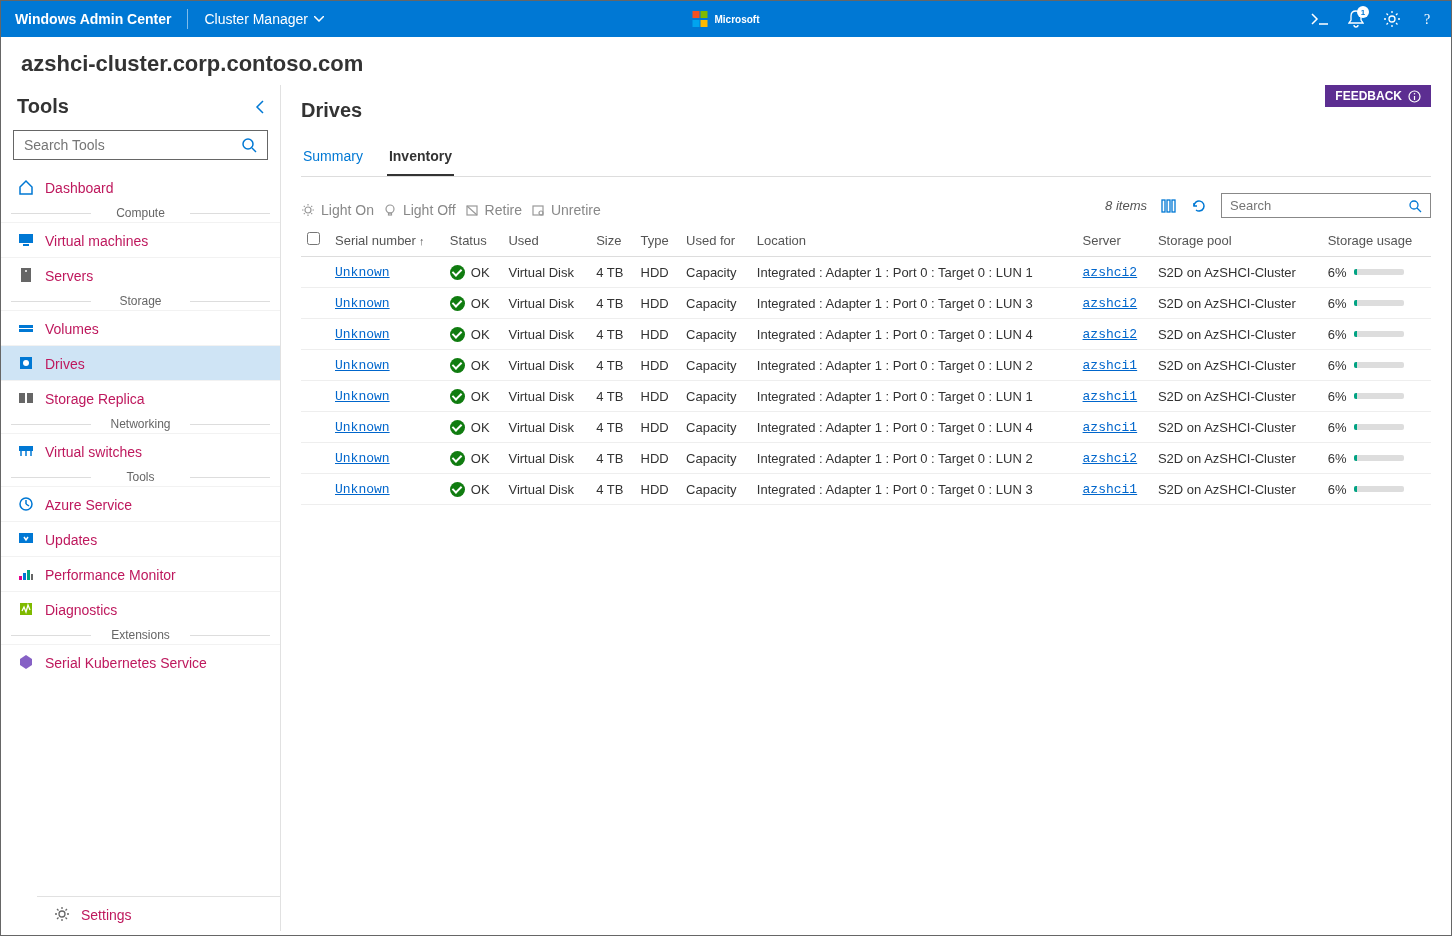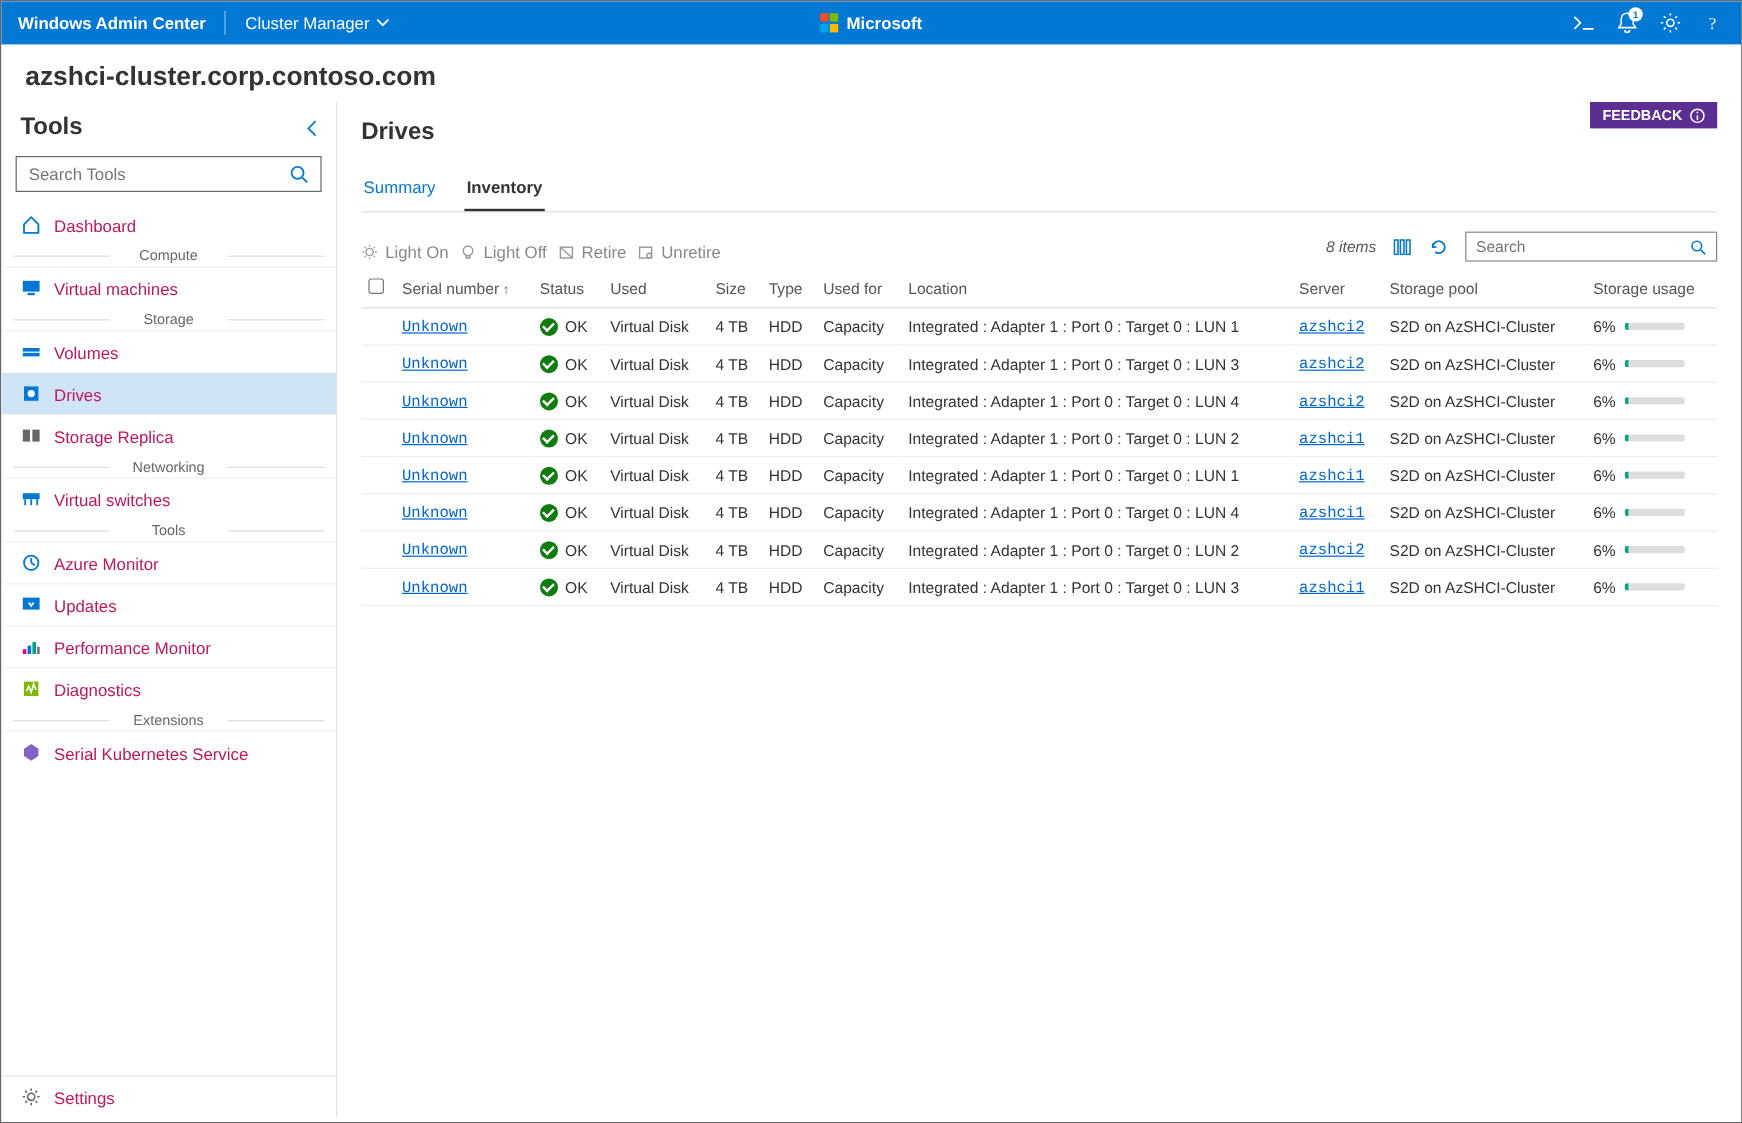--- a/index.html
+++ b/index.html
@@ -4,21 +4,21 @@
 <style>
   * { box-sizing: border-box; margin: 0; padding: 0; }
   body { font-family: "Segoe UI", Arial, sans-serif; font-size: 13px; color: #333; background: #fff; width: 1452px; height: 936px; border: 1px solid #666; overflow: hidden; }
 
   
   .header { background: #0078d4; color: #fff; height: 36px; display: flex; align-items: center; padding: 4px 14px; justify-content: space-between; }
   .header-left { display: flex; align-items: center; gap: 16px; }
   .header-title { font-size: 14px; font-weight: 600; }
   .divider { width: 1px; height: 20px; background: rgba(255,255,255,0.5); }
   .header-sub { display: flex; align-items: center; gap: 6px; font-size: 14px; }
-  .header-center { display: flex; align-items: center; gap: 6px; font-size: 14px; font-weight:600; position:absolute; left:50%; transform:translateX(-50%);}
+  .header-center { display: flex; align-items: center; gap: 6px; font-size: 10px; font-weight:600; position:absolute; left:50%; transform:translateX(-50%);}
   .ms-logo { display:inline-flex; flex-wrap:wrap; width:16px; height:16px; gap:1px; }
   .ms-logo span { width:7px; height:7px; }
   .ms-r{background:#f25022}.ms-g{background:#7fba00}.ms-b{background:#00a4ef}.ms-y{background:#ffb900}
   .header-right { display: flex; align-items: center; gap: 18px; }
   .hicon { width:18px; height:18px; display:inline-flex; align-items:center; justify-content:center; position:relative; cursor:pointer;}
   .badge-dot { position:absolute; top:-4px; right:-4px; width:12px; height:12px; border-radius:50%; background:#fff; color:#0078d4; font-size:8px; font-weight:700; display:flex; align-items:center; justify-content:center;}
 
   
   .crumb { padding: 14px 20px 8px; font-size: 22px; font-weight: 700; }
 
@@ -30,21 +30,21 @@
   .side-head { display:flex; align-items:center; justify-content:space-between; padding: 10px 16px 12px; font-size:20px; font-weight:700; }
   .side-search { margin: 0 12px 10px; border:1px solid #666; display:flex; align-items:center; padding: 6px 10px; }
   .side-search input { border:none; outline:none; flex:1; font-size:14px; background:transparent; }
   .nav-sec-label { text-align:center; color:#666; font-size:12px; padding:2px 0; position:relative; }
   .nav-sec-label::before, .nav-sec-label::after { content:''; position:absolute; top:50%; width:80px; height:1px; background:#ddd; }
   .nav-sec-label::before { left:10px; } .nav-sec-label::after { right:10px; }
   .nav-item { display:flex; align-items:flex-end; gap:10px; padding: 8px 16px; cursor:pointer; font-size:14px; color:#be185d; border-top:1px solid #f2f2f2;}
   .nav-item.top{border-top:none;}
   .nav-item.active { background:#cfe4f5; }
   .nav-ico { width:18px; height:18px; display:inline-flex; align-items:center; justify-content:center; }
-  .sidebar-footer { margin-top:auto; border-top:1px solid #e1e1e1; }
+  .sidebar-footer { margin-top:auto; border-top:1px solid #e1e1e1;margin-left:36px; }
 
   
   .main { flex:1; padding: 14px 20px; display:flex; flex-direction:column; position:relative; }
   .feedback { position:absolute; right:20px; top:0; background:#5c2e91; color:#fff; padding:4px 10px; font-size:12px; font-weight:600; display:flex; align-items:center; gap:6px; cursor:pointer;}
   .page-title { font-size:20px; font-weight:600; margin-bottom: 18px; }
   .tabs { display:flex; gap:22px; border-bottom:1px solid #ddd; margin-bottom:6px; }
   .tab { padding:8px 2px 10px; font-size:14px; cursor:pointer; }
   .tab.link { color:#0078d4; }
   .tab.active { color:#333; font-weight:600; border-bottom:2px solid #333; }
 
@@ -158,20 +158,29 @@
         <div class="nav-sec-label">Compute</div>
         <div class="nav-item  ">
     <span class="nav-ico">
             <svg width="16" height="14" viewBox="0 0 16 14">
               <rect x="1" y="1" width="14" height="9" fill="#0078d4"></rect>
               <rect x="5" y="11" width="6" height="2" fill="#0078d4"></rect>
             </svg>
           </span>
     <span>Virtual machines</span>
   </div>
+        <div class="nav-item  ">
+    <span class="nav-ico">
+            <svg width="16" height="16" viewBox="0 0 16 16">
+              <rect x="3" y="1" width="10" height="14" fill="#666"></rect>
+              <circle cx="8" cy="4" r="1" fill="#fff"></circle>
+            </svg>
+          </span>
+    <span>Servers</span>
+  </div>
         <div class="nav-sec-label">Storage</div>
         <div class="nav-item  ">
     <span class="nav-ico">
             <svg width="16" height="12" viewBox="0 0 16 12">
               <rect x="1" y="3" width="14" height="3" fill="#0078d4"></rect>
               <rect x="1" y="7" width="14" height="3" fill="#0078d4"></rect>
             </svg>
           </span>
     <span>Volumes</span>
   </div>
@@ -207,21 +216,21 @@
   </div>
         <div class="nav-sec-label">Tools</div>
         <div class="nav-item  ">
     <span class="nav-ico">
             <svg width="16" height="16" viewBox="0 0 16 16">
               <circle cx="8" cy="8" r="6" fill="none" stroke="#0078d4" stroke-width="1.5"></circle>
               <line x1="8" y1="8" x2="8" y2="4" stroke="#0078d4" stroke-width="1.5"></line>
               <line x1="8" y1="8" x2="11" y2="10" stroke="#0078d4" stroke-width="1.5"></line>
             </svg>
           </span>
-    <span>Azure Monitor</span>
+    <span>Azure Service</span>
   </div>
         <div class="nav-item  ">
     <span class="nav-ico">
             <svg width="16" height="14" viewBox="0 0 16 14">
               <rect x="1" y="1" width="14" height="10" fill="#0078d4"></rect>
               <path d="M6 5 L8 8 L10 5" fill="none" stroke="#fff" stroke-width="1.5"></path>
             </svg>
           </span>
     <span>Updates</span>
   </div>

